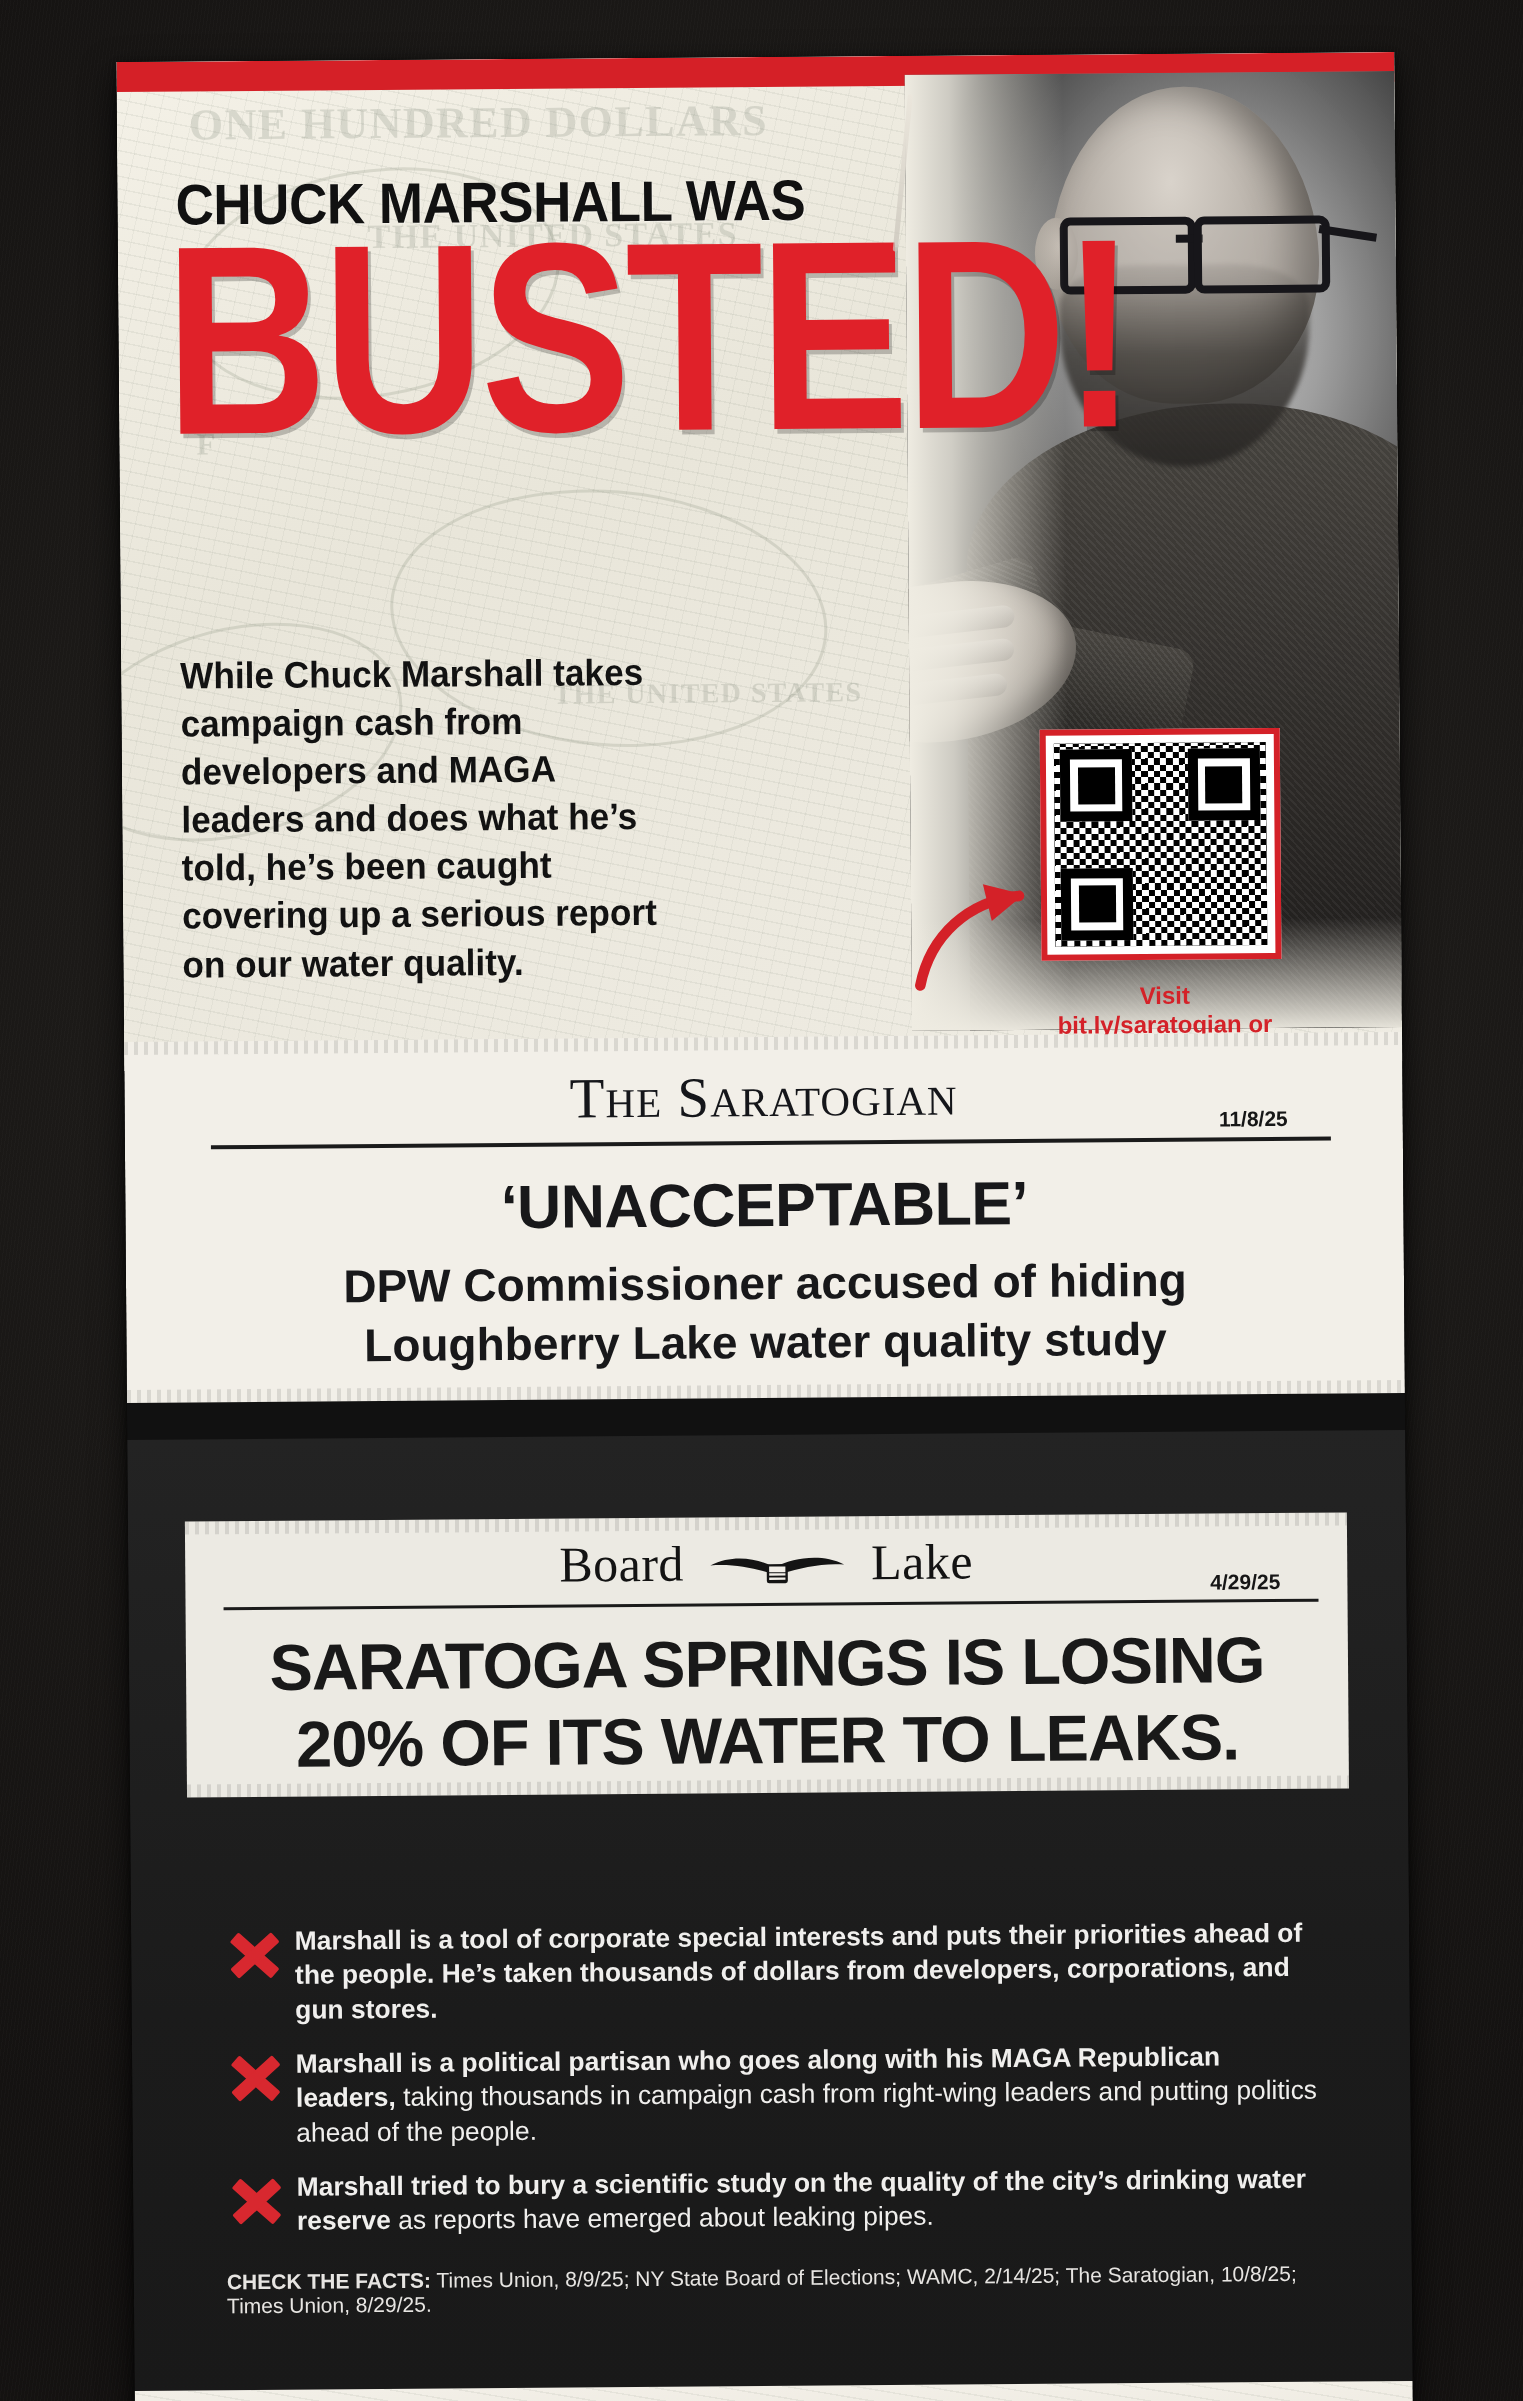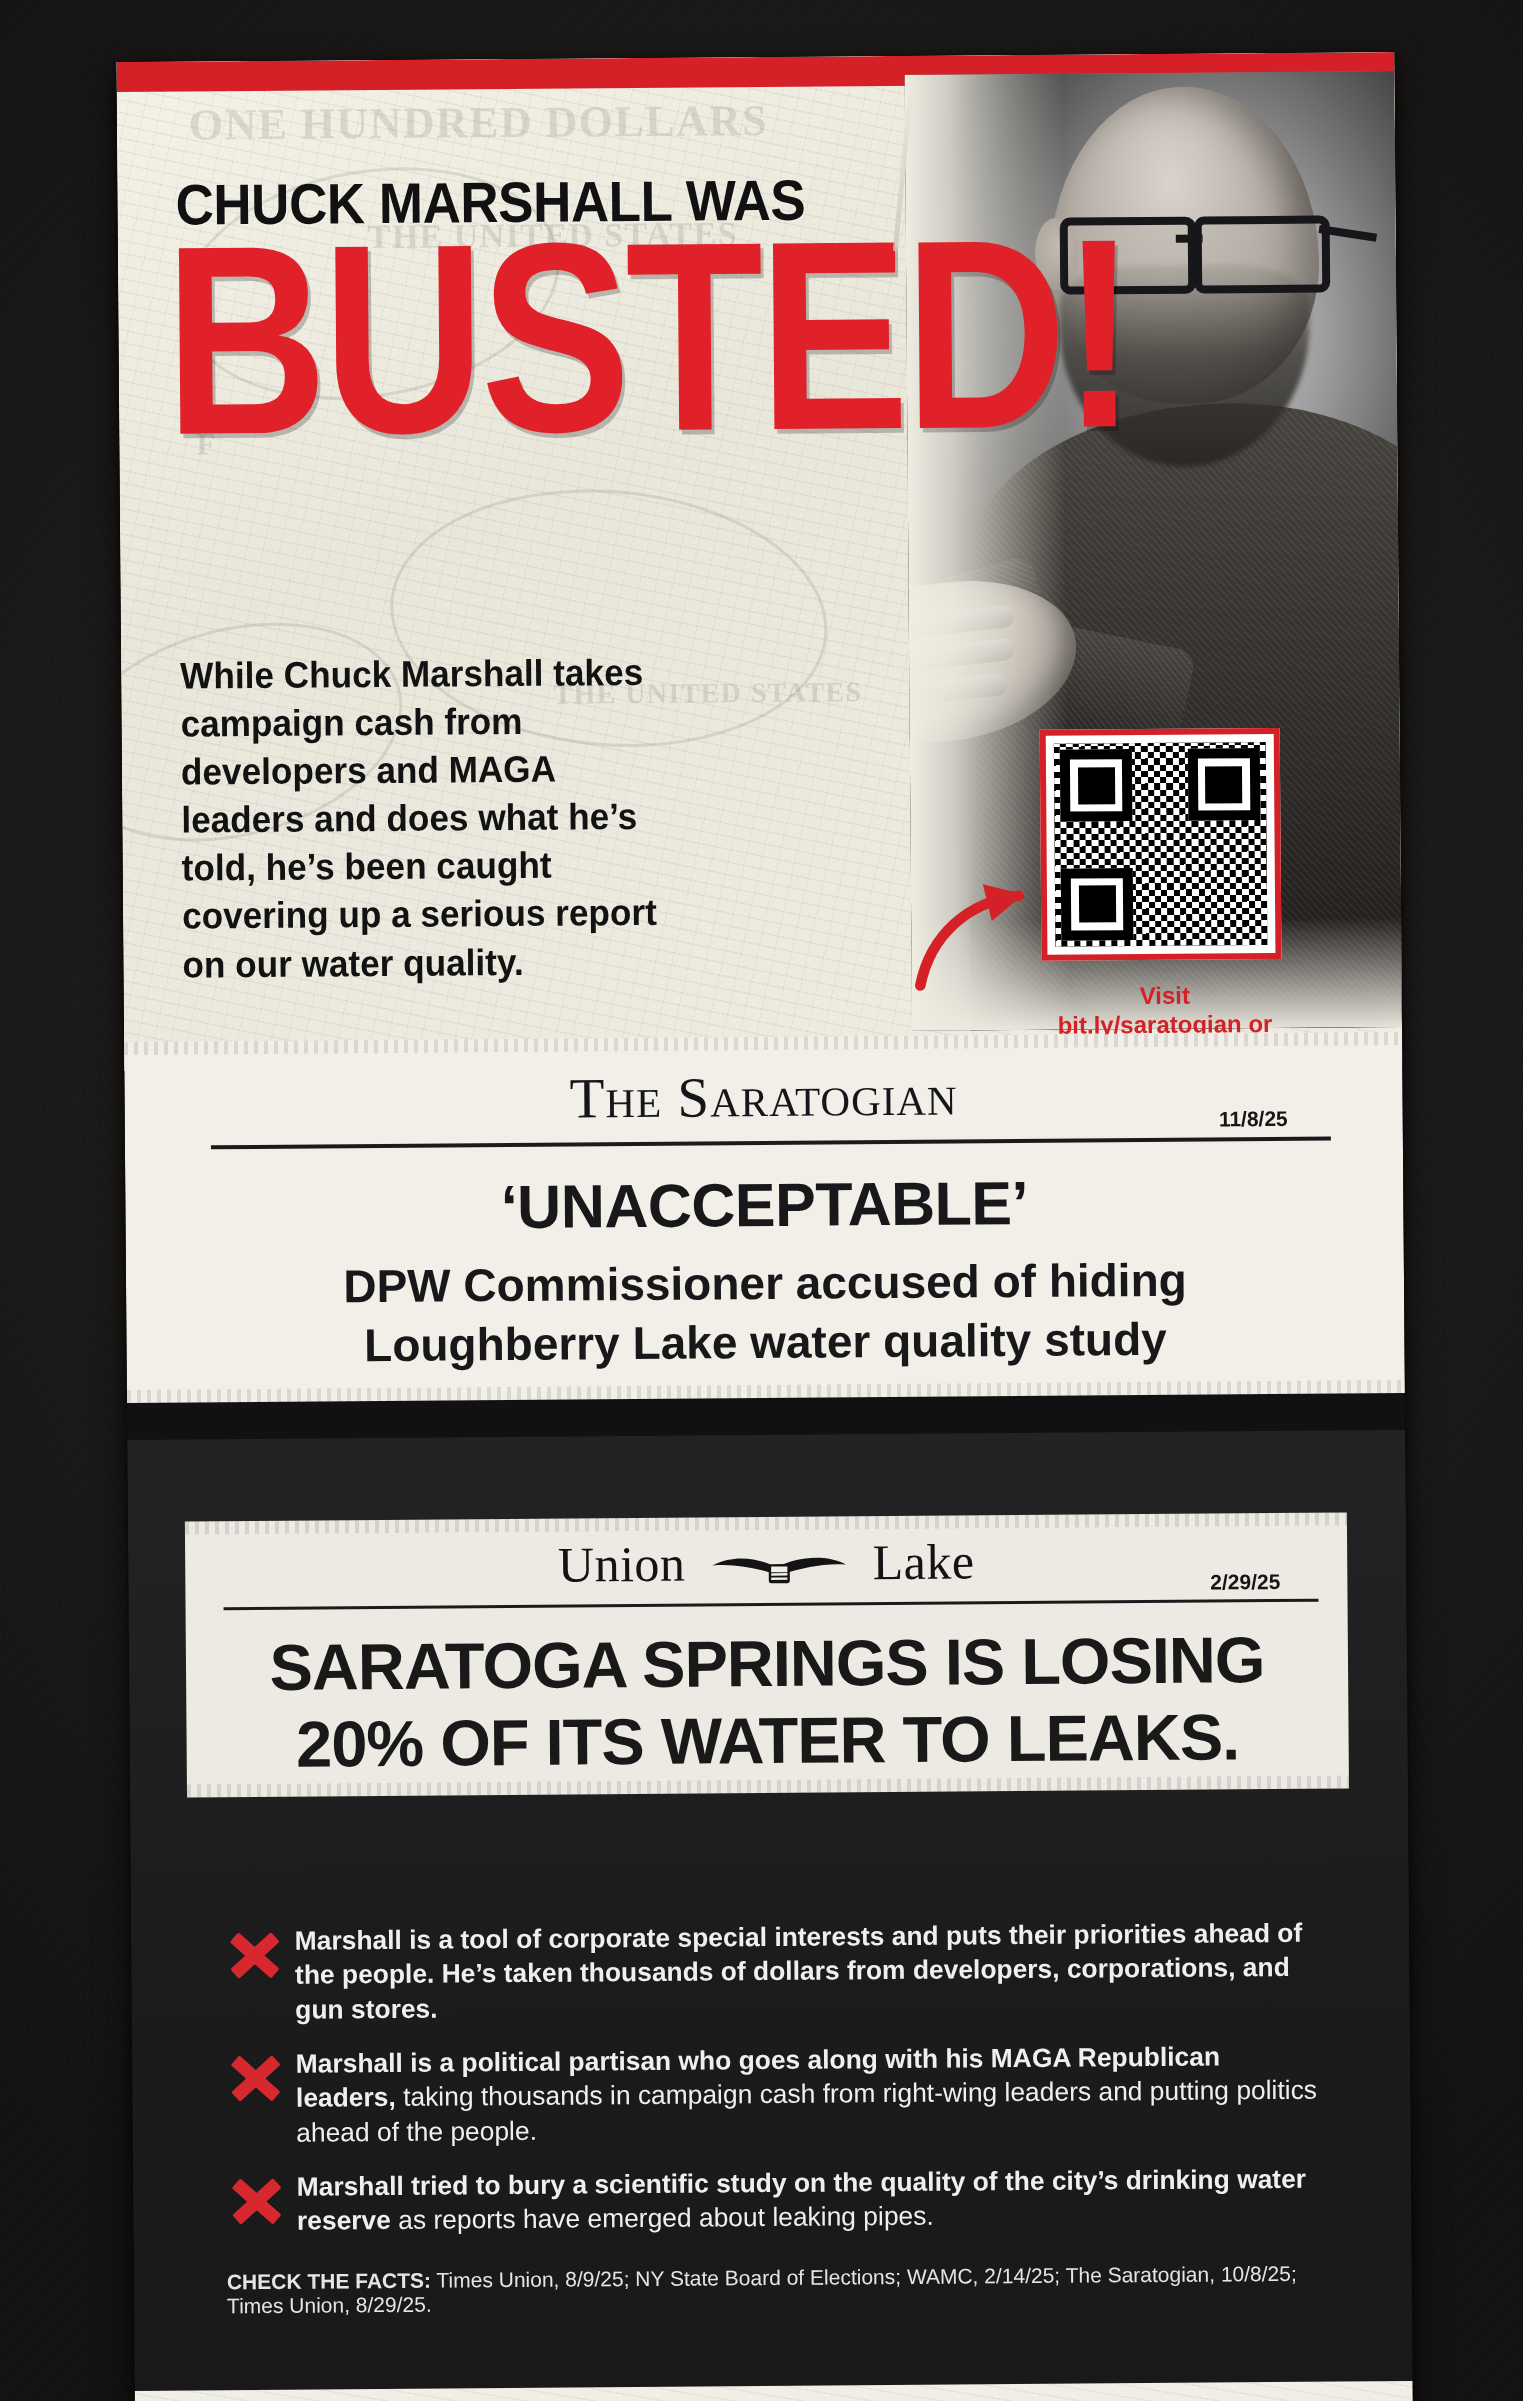--- a/index.html
+++ b/index.html
@@ -558,34 +558,34 @@
 
     <div class="torn-bottom" style="bottom:0;"></div>
   </div>
 
   <div class="dark-section">
 
     <div class="clip-tu">
       <div class="torn-top" style="top:0;"></div>
 
       <div class="masthead-tu">
-        <span>Union</span>
+        <span>Board</span>
         <svg class="eagle" width="144" height="43" viewBox="0 0 300 90">
           <path d="M10 38 C 60 12, 110 26, 140 40 L150 40 C 180 26, 240 12, 290 38 C 245 34, 200 44, 160 56 L140 56 C 100 44, 55 34, 10 38 Z" fill="#141414"></path>
           <rect x="128" y="36" width="44" height="40" rx="5" fill="#141414"></rect>
           <rect x="133" y="41" width="34" height="12" fill="#f2efe8"></rect>
           <rect x="133" y="55" width="34" height="5" fill="#f2efe8"></rect>
           <rect x="133" y="64" width="34" height="5" fill="#f2efe8"></rect>
         </svg>
         <span>Lake</span>
       </div>
 
       <div style="position:relative;">
         <div class="tu-rule"></div>
-        <div class="clip-date" style="top:-29px; right:67px;">2/29/25</div>
+        <div class="clip-date" style="top:-29px; right:67px;">4/29/25</div>
       </div>
 
       <div class="tu-headline">SARATOGA SPRINGS IS LOSING</div>
       <div class="tu-headline" style="margin-top:2.9px;">20% OF ITS WATER TO LEAKS.</div>
 
       <div class="torn-bottom" style="bottom:0;"></div>
     </div>
 
     <div class="bullets">
 

